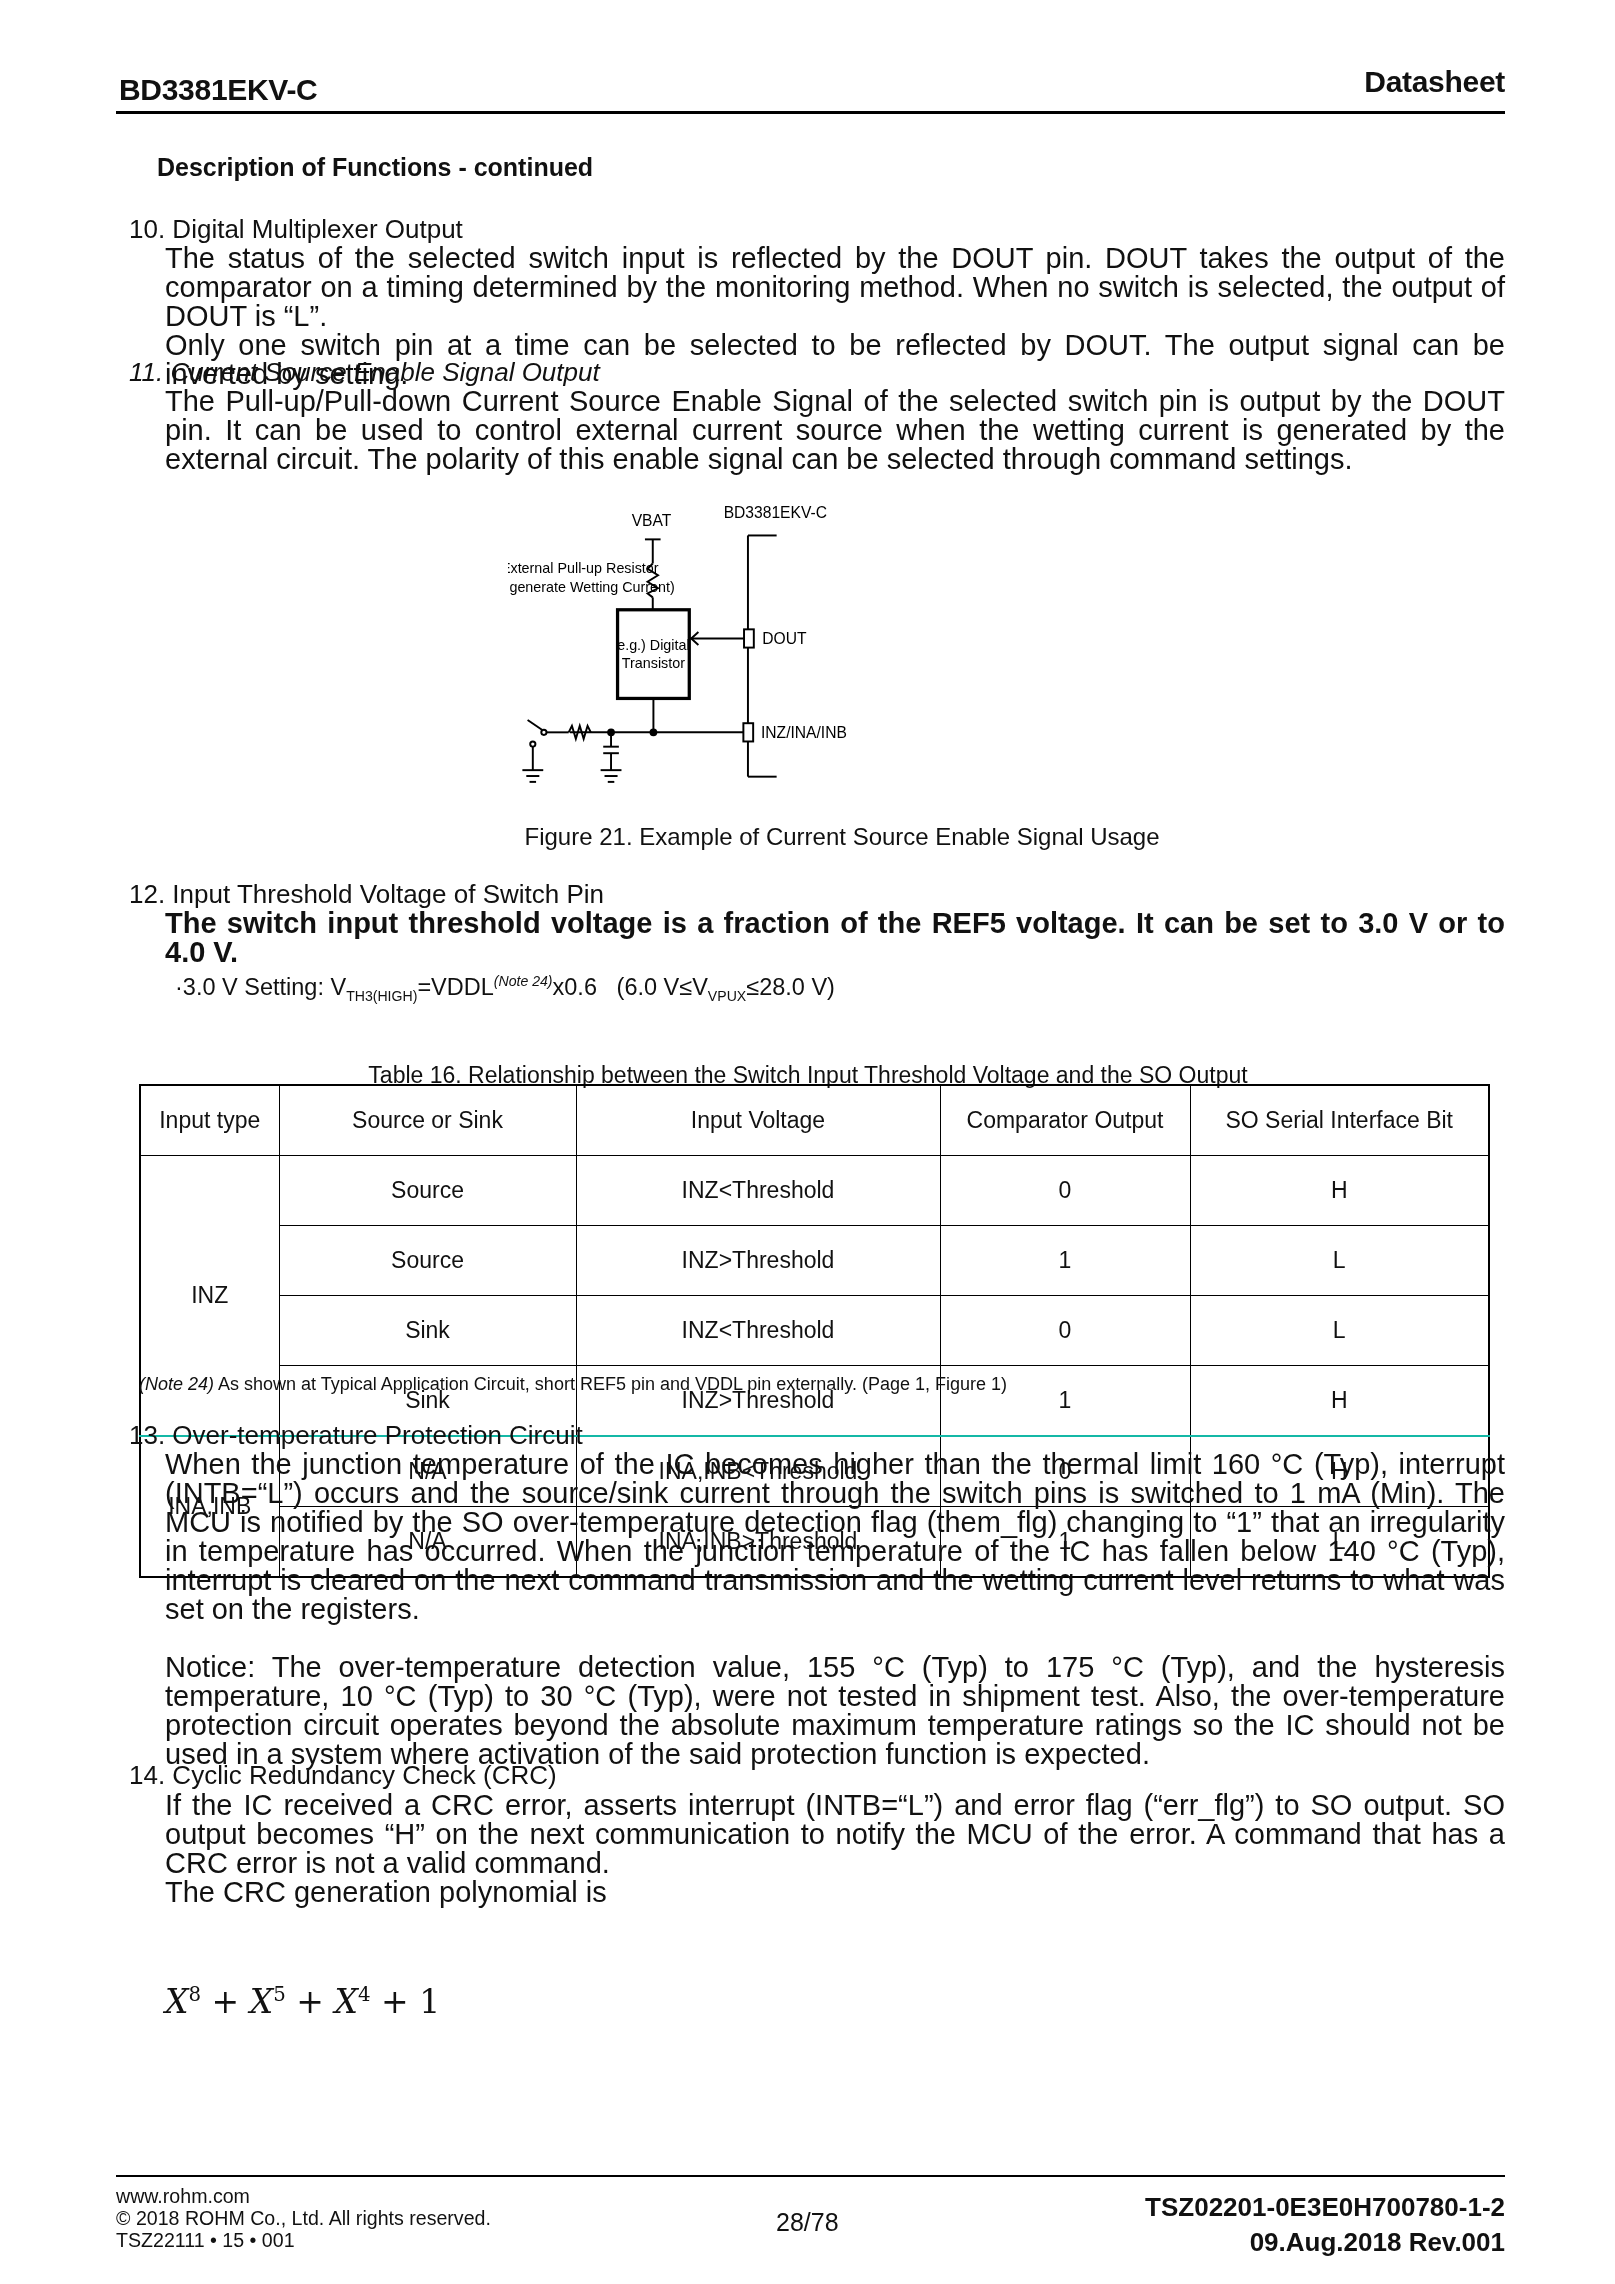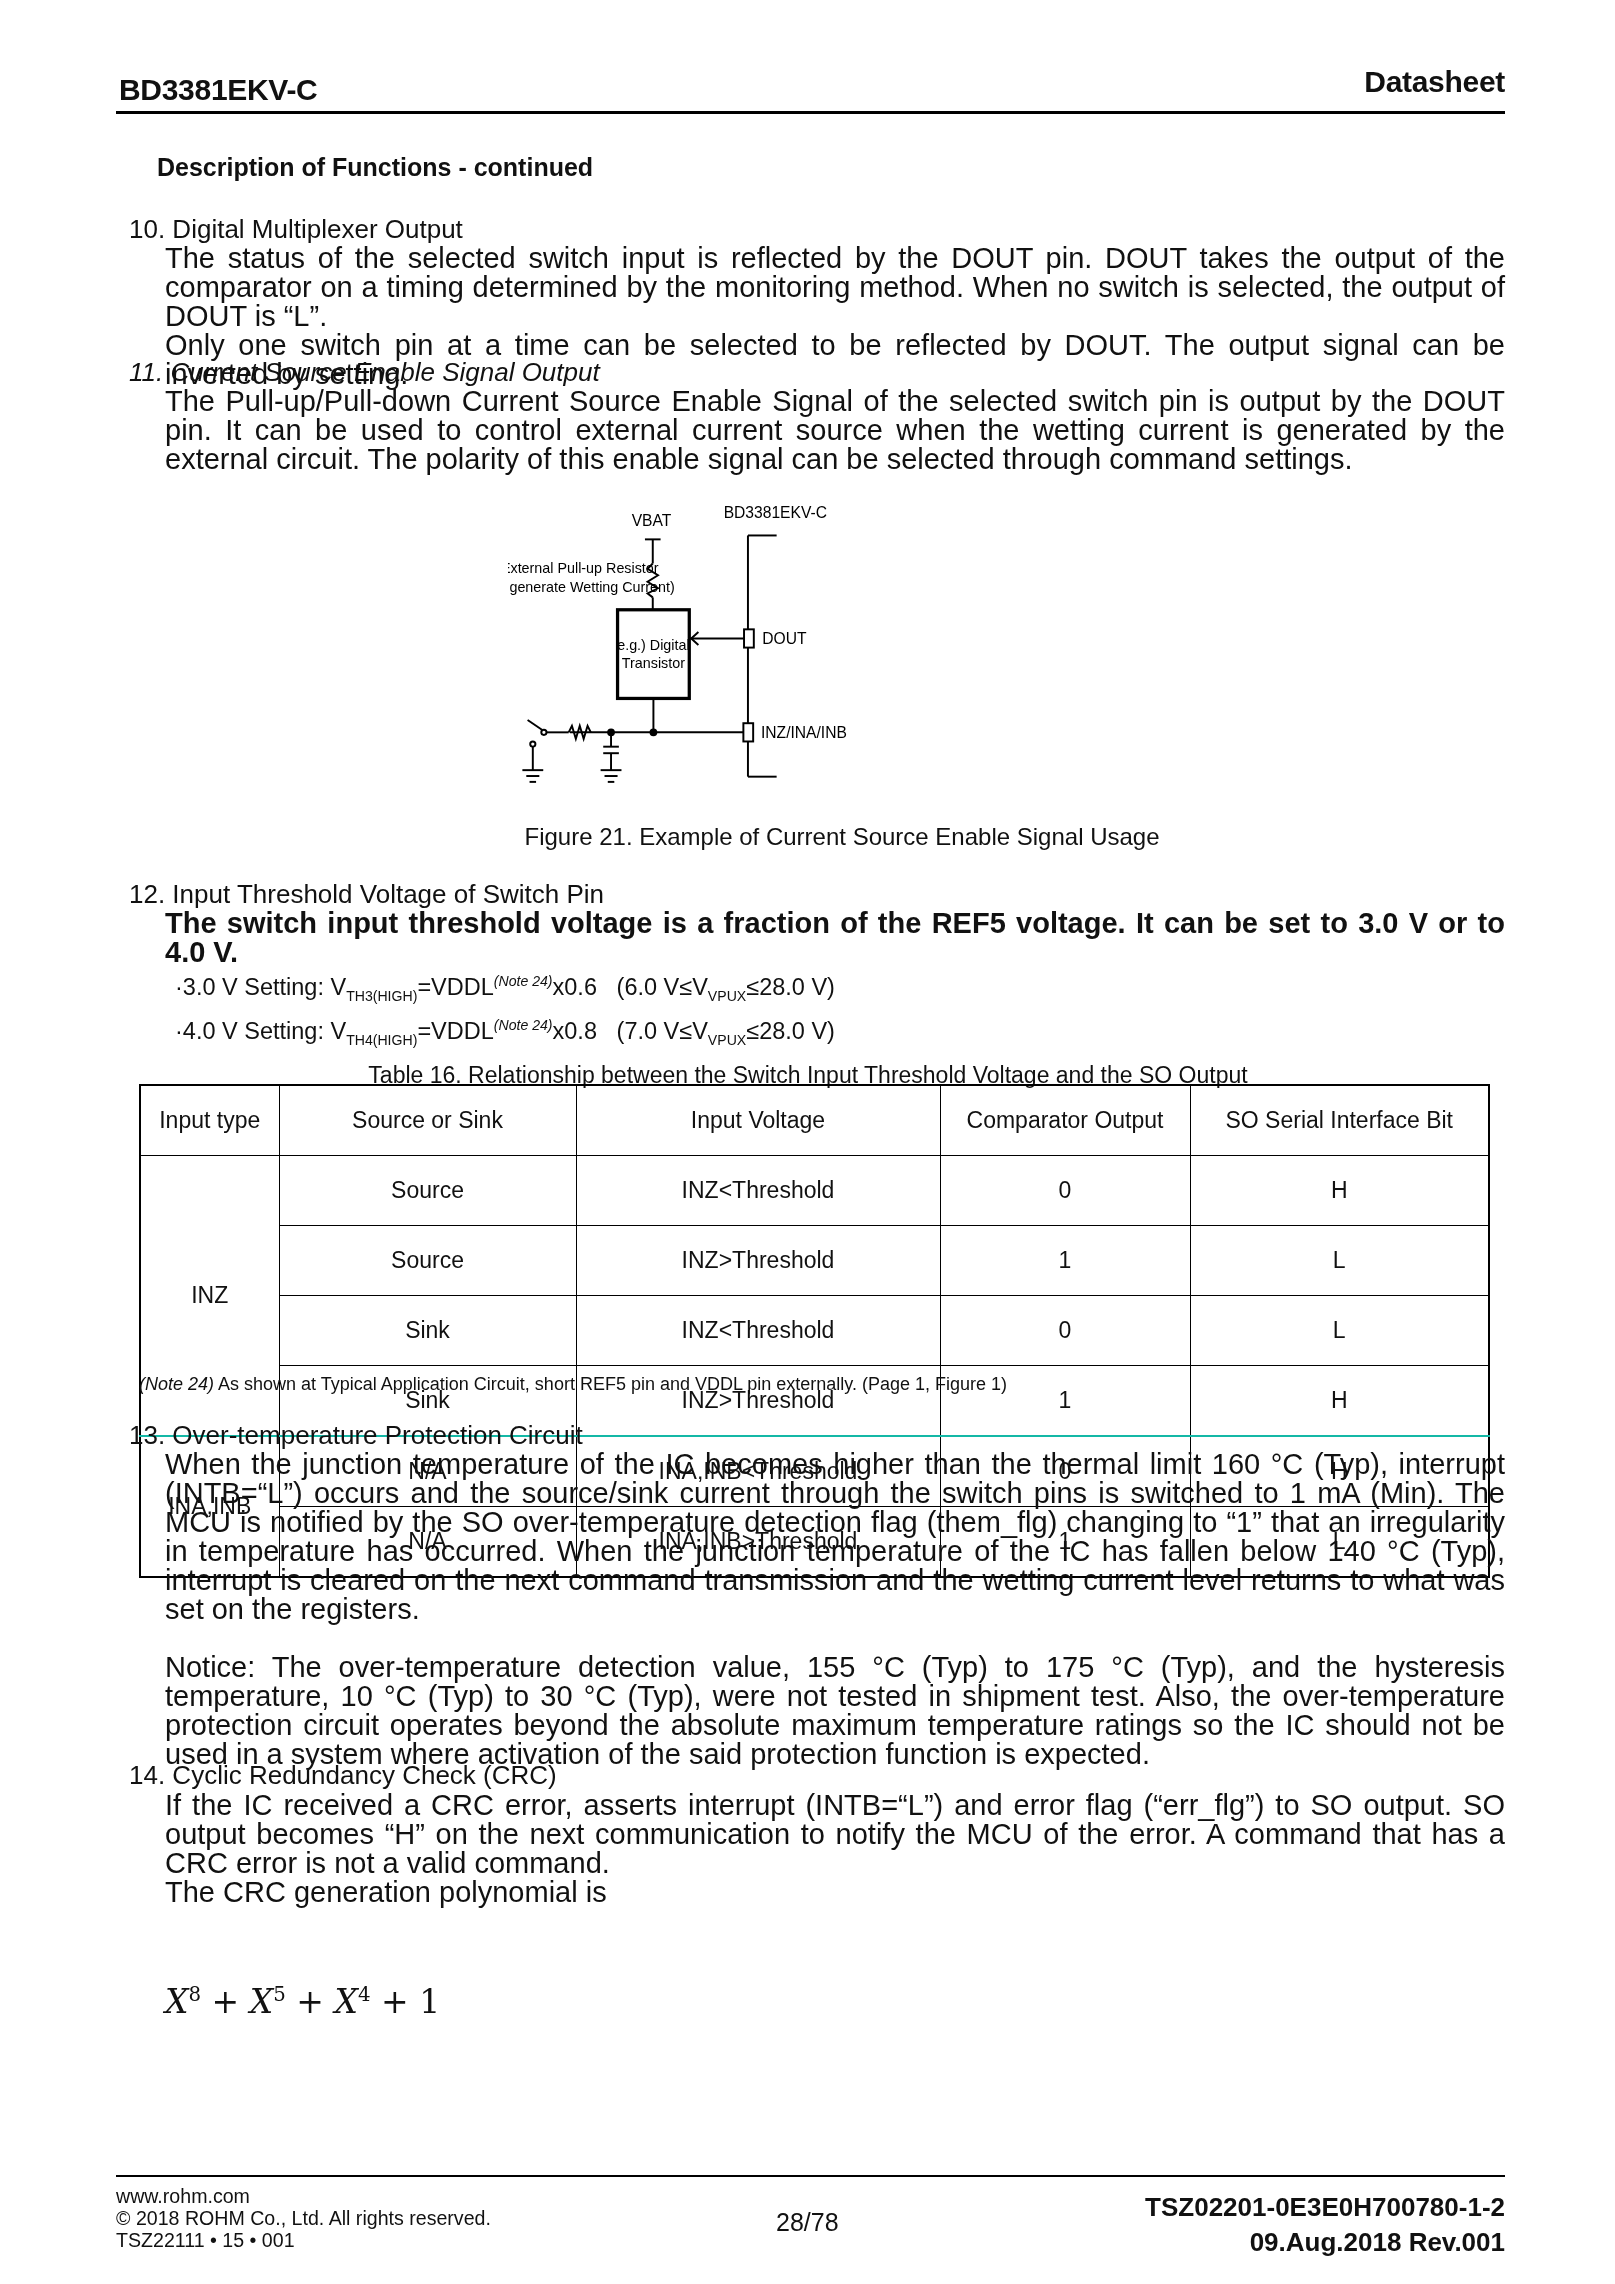--- a/index.html
+++ b/index.html
@@ -113,21 +113,20 @@
 </svg>
 
 <div class="abs fig-caption">Figure 21. Example of Current Source Enable Signal Usage</div>
 
 <div class="abs nh num-head" style="top:879px;">12. Input Threshold Voltage of Switch Pin</div>
 <div class="abs indent para" style="top:909px;font-weight:bold;">
   <p>The switch input threshold voltage is a fraction of the REF5 voltage. It can be set to 3.0 V or to 4.0 V.</p>
 </div>
 <div class="abs" style="left:175px; top:967px; font-size:23.5px; line-height:29px;">
   <div><span>·3.0 V Setting: V</span><sub>TH3(HIGH)</sub><span>=VDDL</span><sup>(Note 24)</sup><span>x0.6</span>&nbsp;&nbsp;&nbsp;<span>(6.0 V≤V</span><sub>VPUX</sub><span>≤28.0 V)</span></div>
-  <div><span>·4.0 V Setting: V</span><sub>TH4(HIGH)</sub><span>=VDDL</span><sup>(Note 24)</sup><span>x0.8</span>&nbsp;&nbsp;&nbsp;<span>(7.0 V≤V</span><sub>VPUX</sub><span>≤28.0 V)</span></div>
 </div>
 
 <div class="abs tbl-caption">Table 16. Relationship between the Switch Input Threshold Voltage and the SO Output</div>
 <table class="tbl">
   <colgroup>
       <col style="width:139px">
       <col style="width:297px">
       <col style="width:364px">
       <col style="width:250px">
       <col>

